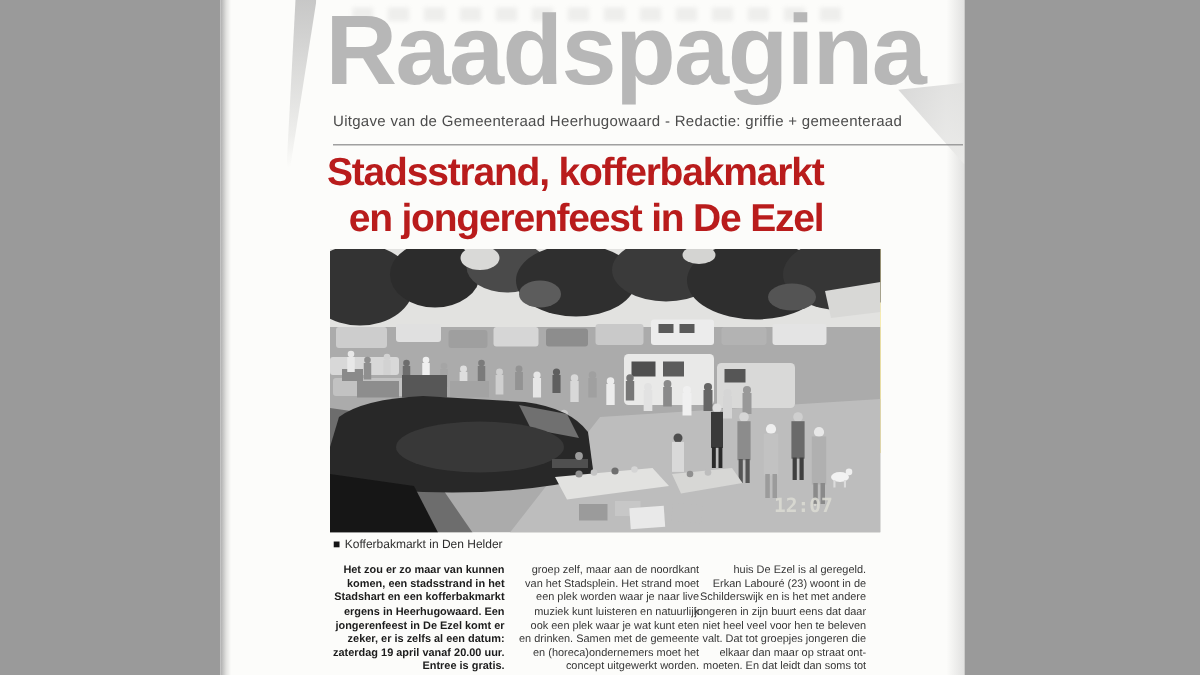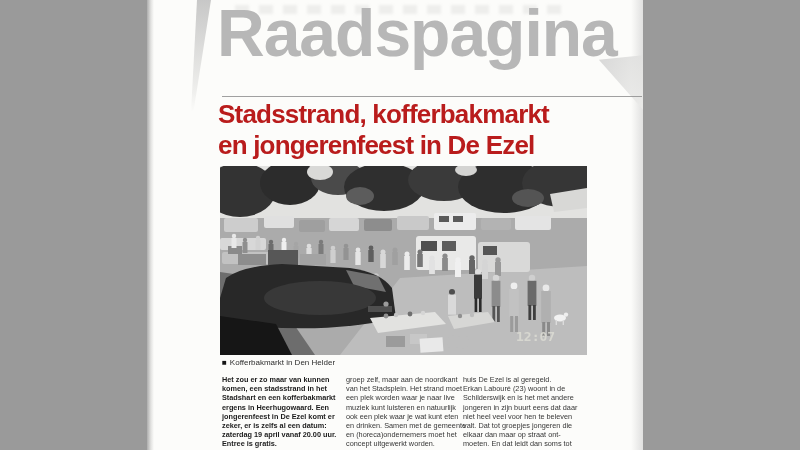--- a/index.html
+++ b/index.html
@@ -4,21 +4,21 @@
 <style>
   html,body{margin:0;padding:0;}
   .canvas{
     position:relative; width:800px; height:450px; overflow:hidden;
     background:#9a9a9a;
     font-family:"Liberation Sans", sans-serif;
   }
   
   .paper{
     position:absolute; left:147px; top:0; width:496px; height:450px;
-    background:#fcfcfa; overflow:hidden;
+    background:#fcfcfa; overflow:hidden;text-align:right;
   }
   .paper-left-shade{
     position:absolute; left:0; top:0; bottom:0; width:7px;
     background:linear-gradient(90deg,#adadad,#e2e2e0 55%,rgba(255,255,255,0));
   }
   .paper-right-shade{
     position:absolute; right:0; top:0; bottom:0; width:12px;
     background:linear-gradient(270deg,#cacaca,rgba(255,255,255,0));
     opacity:.55;
   }
@@ -85,20 +85,21 @@
 
   <div class="paper">
 
     <div class="paper-left-shade"></div>
     <div class="paper-right-shade"></div>
     <div class="edge-wedge"></div>
     <div class="tear-wedge"></div>
     <div class="ghost-smudge"></div>
 
     <div class="masthead-title">Raadspagina</div>
+    <div class="masthead-subtitle">Uitgave van de Gemeenteraad Heerhugowaard - Redactie: griffie + gemeenteraad</div>
     <div class="masthead-rule"></div>
 
     <div class="headline">Stadsstrand, kofferbakmarkt
 en jongerenfeest in De Ezel</div>
 
     <div class="photo">
       <svg width="367" height="189" viewBox="0 0 367 189">
 
         <rect x="0" y="0" width="367" height="54" fill="#e2e2e0"></rect>
         <rect x="0" y="52" width="367" height="137" fill="#ababab"></rect>

